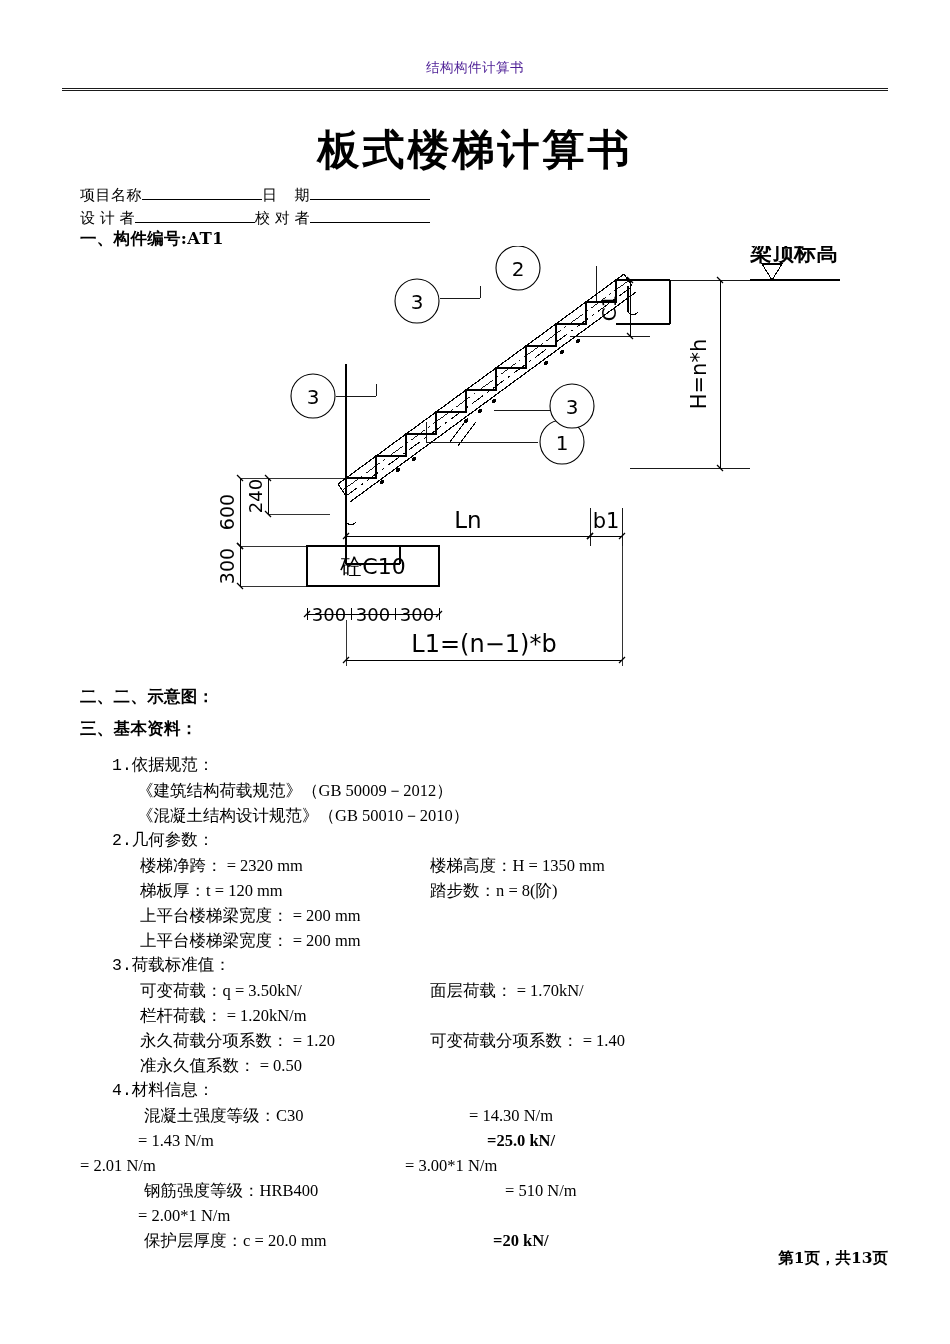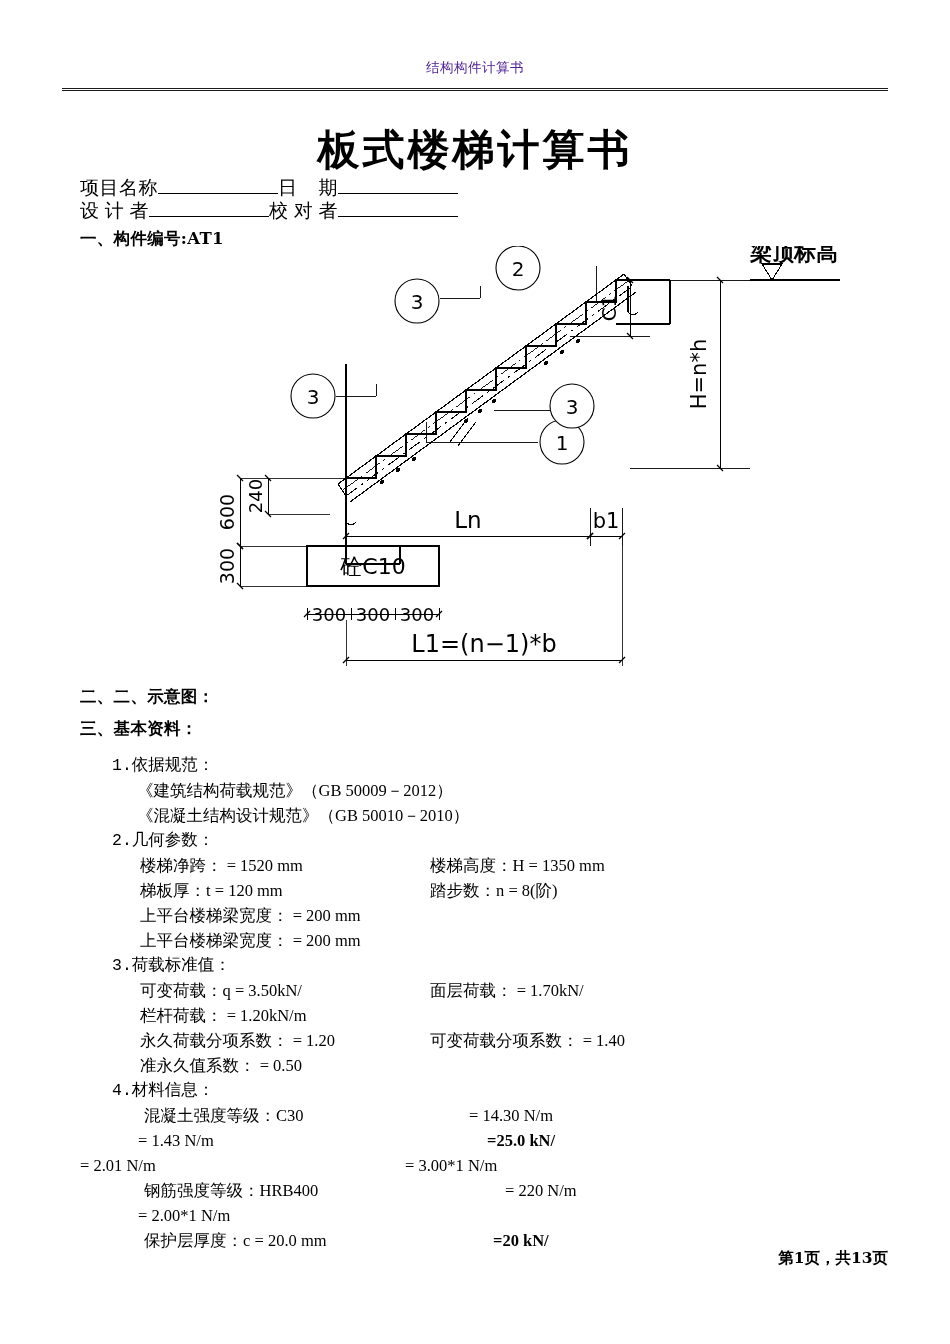--- a/index.html
+++ b/index.html
@@ -42,22 +42,22 @@
     text-align: center;
     font-size: 42px;
     font-weight: bold;
     font-family: "DejaVu Serif", "Liberation Serif", serif;
     letter-spacing: 3px;
   }
 
   
   .info-block {
     position: absolute;
-    left: 80px; top: 176px; width: 600px;
-    font-size: 19px;
+    left: 80px; top: 184px; width: 600px;
+    font-size: 15px;
     line-height: 23px;
   }
   .info-line { white-space: pre; display: flex; align-items: baseline; }
   .info-label { letter-spacing: 0.5px; }
   .info-rule {
     display: inline-block;
     border-bottom: 1px solid #000;
     height: 0.9em;
   }
   .rule-a { width: 120px; }
@@ -317,21 +317,21 @@
 
   <div class="sec-head tight">三、基本资料：</div>
 
   <div class="lvl1">1.依据规范：</div>
   <div class="lvl2">《建筑结构荷载规范》（GB 50009－2012）</div>
   <div class="lvl2">《混凝土结构设计规范》（GB 50010－2010）</div>
 
   <div class="lvl1">2.几何参数：</div>
   <div class="lvl2b">
     <div class="row2">
-      <span class="c1">楼梯净跨：  = 1520 mm</span>
+      <span class="c1">楼梯净跨：  = 2320 mm</span>
       <span class="c2">楼梯高度：H = 1350 mm</span>
     </div>
     <div class="row2">
       <span class="c1">梯板厚：t = 120 mm</span>
       <span class="c2">踏步数：n = 8(阶)</span>
     </div>
     <div class="row2">
       <span class="c1">上平台楼梯梁宽度：  = 200 mm</span>
       <span class="c2"></span>
     </div>
@@ -370,21 +370,21 @@
     <div class="mat-row">
       <span class="m1 ind-58">= 1.43 N/m</span>
       <span class="m2 ind-10">=25.0 kN/</span>
     </div>
     <div class="mat-row">
       <span class="m1 ind-0">= 2.01 N/m</span>
       <span class="m2 ind-0">= 3.00*1 N/m</span>
     </div>
     <div class="mat-row">
       <span class="m1 ind-64">钢筋强度等级：HRB400</span>
-      <span class="m2 ind-36">= 220 N/m</span>
+      <span class="m2 ind-36">= 510 N/m</span>
     </div>
     <div class="mat-row">
       <span class="m1 ind-58">= 2.00*1 N/m</span>
       <span class="m2 ind-0"></span>
     </div>
     <div class="mat-row">
       <span class="m1 ind-64">保护层厚度：c = 20.0 mm</span>
       <span class="m2 ind-10">=20 kN/</span>
     </div>
   </div>

